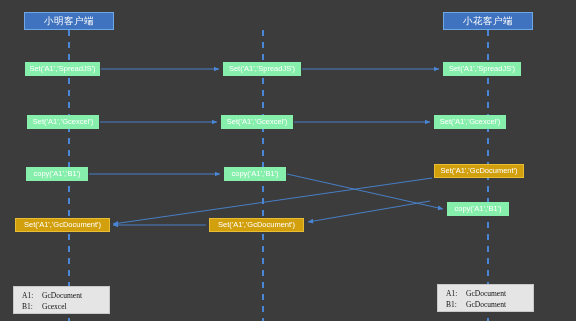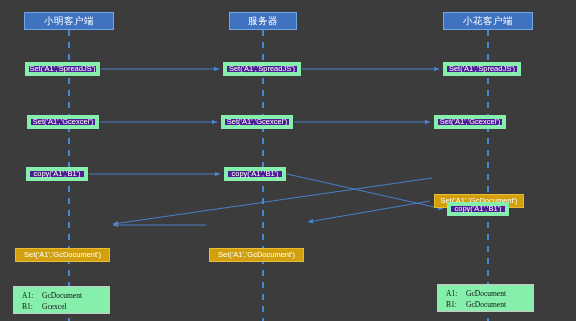--- a/index.html
+++ b/index.html
@@ -43,32 +43,31 @@
     color: #ffffff;
     font-size: 7.5px;
     line-height: 1;
     display: flex;
     align-items: center;
     justify-content: center;
     white-space: nowrap;
     padding: 0 4px;
   }
   .msg.green {
-    background: #4c1d95;
-    border: 4px solid #86efac;
+    background: #a16207;
+    border: 7px solid #86efac;
   }
   .msg.amber {
     background: #d2a00c;
     border: 1px solid #e8bd33;
-    margin-top: 30px;
   }
   .note {
     position: absolute;
     box-sizing: border-box;
-    background: #86efac;
+    background: #e5e5e5;
     border: 1px solid #c8c8c8;
     color: #111111;
     font-family: "Liberation Serif", serif;
     font-size: 7.5px;
     line-height: 1.45;
     padding: 4px 6px 16px 8px;
   }
   .note-row {
     display: flex;
     white-space: nowrap;
@@ -121,23 +120,20 @@
       <line x1="287" y1="174" x2="443" y2="209" marker-end="url(#ah)"></line>
       <line x1="432" y1="178" x2="113" y2="224" marker-end="url(#ah)"></line>
       <line x1="206" y1="225" x2="113" y2="225" marker-end="url(#ah)"></line>
       <line x1="430" y1="201" x2="308" y2="222" marker-end="url(#ah)"></line>
     </g>
   </svg>
 
   <div class="actor" style="left:24px; top:12px; width:90px; height:18px;">
     <span>小明客户端</span>
   </div>
-  <div class="actor" style="left:229px; top:12px; width:68px; height:18px;">
-    <span>服务器</span>
-  </div>
   <div class="actor" style="left:443px; top:12px; width:90px; height:18px;align-items:center;">
     <span>小花客户端</span>
   </div>
 
   <div class="msg green" style="left:25px; top:62px; width:75px; height:14px;">
     <span>Set('A1','SpreadJS')</span>
   </div>
   <div class="msg green" style="left:223px; top:62px; width:78px; height:14px;">
     <span>Set('A1','SpreadJS')</span>
   </div>

